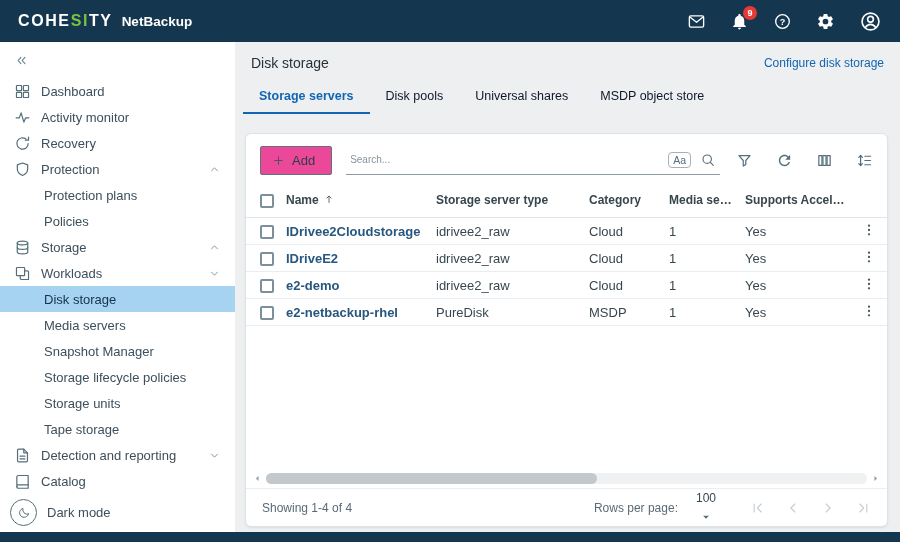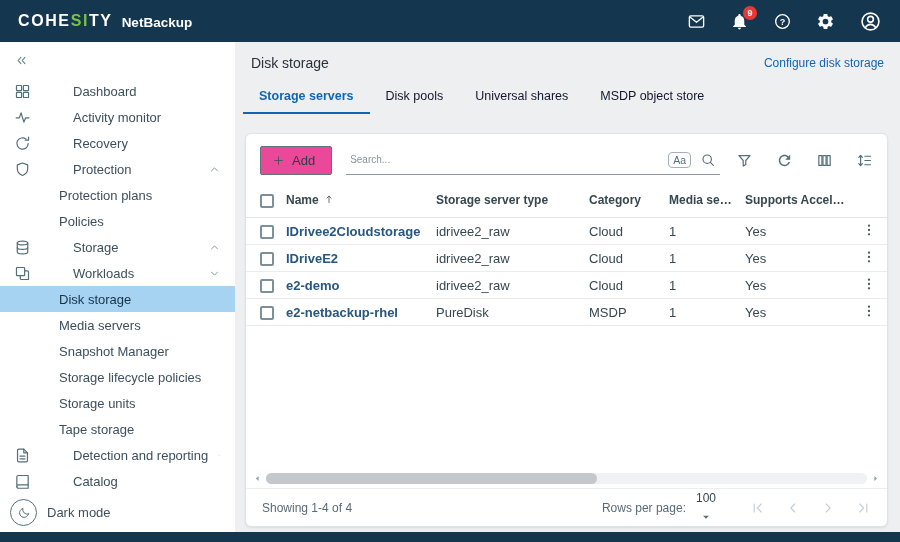--- a/index.html
+++ b/index.html
@@ -2,45 +2,45 @@
 <html><head>
 <meta charset="utf-8">
 <style>
   * { box-sizing: border-box; margin: 0; padding: 0; }
   html,body { width: 900px; height: 542px; overflow: hidden; }
   body { font-family: "Liberation Sans", sans-serif; background: #fff; position: relative; }
 
   
   .topbar { position: absolute; top: 0; left: 0; right: 0; height: 42px; background: #15364f;
             display: flex; align-items: center; padding: 0 18px; color: #fff; }
-  .logo { display: flex; align-items: flex-end; }
+  .logo { display: flex; align-items: center; }
   .brand { font-size: 16px; font-weight: bold; letter-spacing: 1.6px; }
   .brand .accent { color: #7ac143; }
   .product { font-size: 13.5px; font-weight: bold; margin-left: 9px; }
   .topbar-icons { margin-left: auto; display: flex; align-items: center; gap: 24px; }
   .tb-btn { position: relative; display: inline-flex; }
   .tb-icon { width: 19px; height: 19px; display: inline-flex; color: #fff; }
   .avatar { width: 23px; height: 23px; display: inline-flex; color: #fff; }
   .badge { position: absolute; top: -6px; right: -8px; background: #e53935; color: #fff;
            font-size: 9px; min-width: 14px; height: 14px; border-radius: 8px; padding: 0 3px;
            display: flex; align-items: center; justify-content: center; font-weight: bold; }
 
   
   .bottom-strip { position: absolute; left: 0; right: 0; bottom: 0; height: 10px; background: #15364f; }
 
   
   .sidebar { position: absolute; top: 42px; left: 0; width: 235px; bottom: 10px; background: #fff; }
   .collapse-row { height: 36px; display: flex; align-items: center; padding: 0 14px; color: #607d8b; }
   .collapse { width: 15px; height: 15px; display: inline-flex; }
   .nav-item { height: 26px; display: flex; align-items: center; padding: 0 14px; font-size: 13px;
               color: #3d4f5c; gap: 10px; cursor: default; }
-  .nav-item.sub { padding-left: 27px; }
+  .nav-item.sub { padding-left: 44px; }
   .nav-item.selected { background: #a6d3f1; color: #14324a; }
   .nav-icon { width: 17px; height: 17px; display: inline-flex; color: #546e7a; flex: none; }
-  .nav-label { white-space: nowrap; margin-left: 32px; }
+  .nav-label { white-space: nowrap; }
   .nav-chevron { margin-left: auto; width: 13px; height: 13px; display: inline-flex; color: #78909c; }
   .darkmode-row { position: absolute; bottom: 6px; left: 10px; display: flex; align-items: center;
                   gap: 10px; color: #3d4f5c; font-size: 13px; }
   .darkmode-circle { width: 27px; height: 27px; border: 1.5px solid #546e7a; border-radius: 50%;
                      display: flex; align-items: center; justify-content: center; color: #546e7a; }
   .moon { width: 14px; height: 14px; display: inline-flex; }
 
   
   .main { position: absolute; top: 42px; left: 235px; right: 0; bottom: 10px; background: #edeff1; }
   .main-header { display: flex; justify-content: space-between; align-items: center; padding: 13px 16px 2px; }
@@ -89,21 +89,21 @@
   .scroll-arrow { width: 9px; height: 9px; display: inline-flex; color: #90a4ae; cursor: pointer; }
   .track { flex: 1; height: 11px; background: #f0f1f2; border-radius: 6px; position: relative; }
   .thumb { position: absolute; left: 0; top: 0; height: 11px; width: 55%; background: #c3c8cd;
            border-radius: 6px; cursor: grab; }
 
   
   .card-footer { position: absolute; left: 0; right: 0; bottom: 0; height: 38px; display: flex;
                  align-items: center; padding: 7px 16px; font-size: 12px; color: #5a6a76;
                  border-top: 1px solid #eceff1; }
   .footer-right { margin-left: auto; display: flex; align-items: center; }
-  .rpp-label { margin-right: 10px; }
+  .rpp-label { margin-right: 18px; }
   .rpp-select { display: flex; align-items: center; gap: 5px; margin-right: 34px; cursor: pointer; color: #37474f; flex-direction: column; }
   .caret { width: 14px; height: 14px; display: inline-flex; color: #546e7a; }
   .pagination { display: flex; align-items: center; gap: 19px; color: #c3ced6; }
   .pg-icon { width: 16px; height: 16px; display: inline-flex; cursor: default; }
 </style>
 </head>
 <body>
 
 <div class="app">
 

